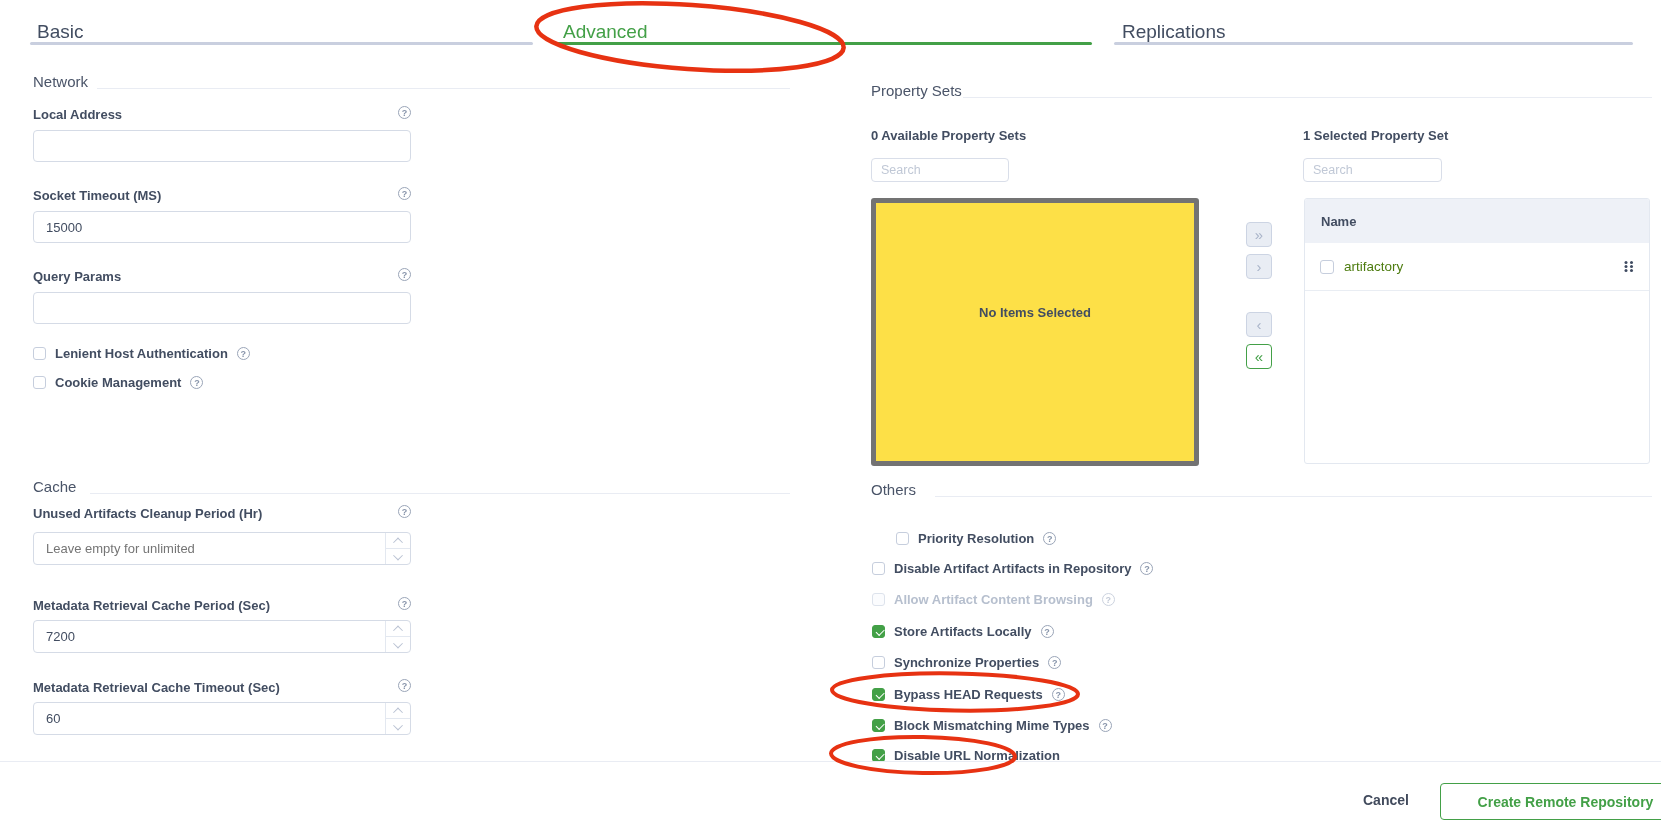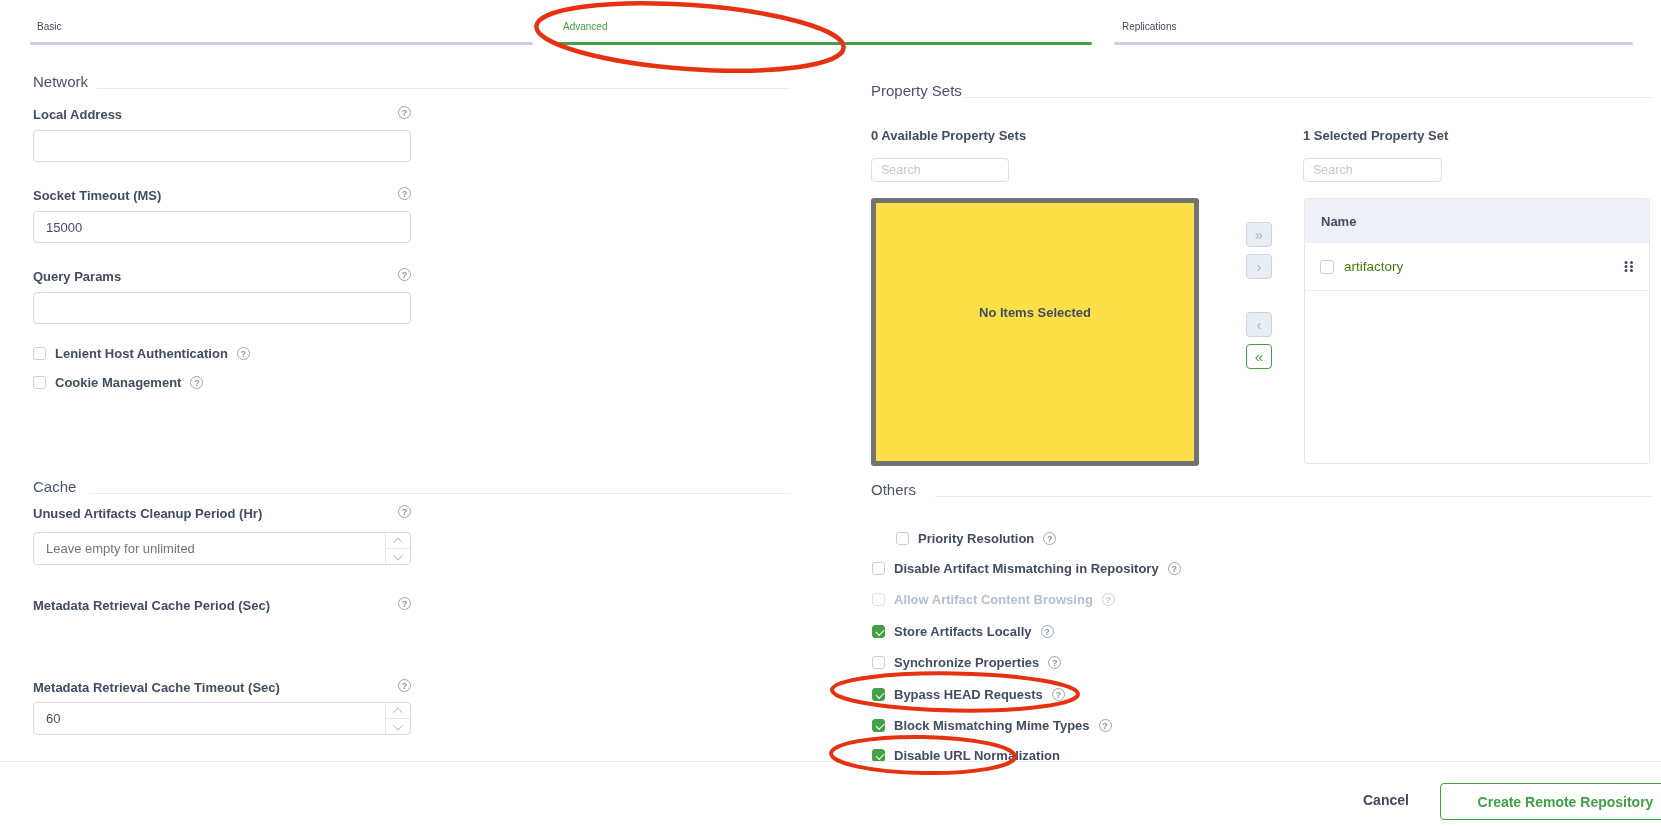--- a/index.html
+++ b/index.html
@@ -1,21 +1,21 @@
 <!DOCTYPE html>
 <html><head>
 <meta charset="utf-8">
 <style>
   * { margin:0; padding:0; box-sizing:border-box; }
   body { background:#fff; font-family:"Liberation Sans","DejaVu Sans",sans-serif; color:#424d61; }
   .page { position:relative; width:1661px; height:827px; background:#fff; overflow:hidden; }
 
   
   .tab { position:absolute; top:0; height:46px; cursor:pointer; }
-  .tab-label { position:absolute; top:21px; font-size:10px; color:#424d61; white-space:nowrap; }
+  .tab-label { position:absolute; top:21px; font-size:19px; color:#424d61; white-space:nowrap; }
   .tab-label.active { color:#43a047; }
   .tab-line { position:absolute; bottom:1px; left:0; right:0; height:3px; background:#c9cfdf; border-radius:2px; }
   .tab-line.active { background:#43a047; }
 
   
   .sec-title { position:absolute; font-size:15px; color:#4a5468; white-space:nowrap; }
   .sec-line { position:absolute; height:1px; background:#e9ecf3; }
 
   
   .fl { position:absolute; font-size:13px; font-weight:600; color:#424d61; white-space:nowrap; }
@@ -134,20 +134,27 @@
   <div class="num-wrap" style="left:33px; top:532px;">
     <input class="num-inp" placeholder="Leave empty for unlimited" style="">
     <div class="spin">
       <span class="spin-btn spin-up"></span>
       <span class="spin-btn spin-down"></span>
     </div>
   </div>
 
   <div class="fl" style="left:33px; top:598px;">Metadata Retrieval Cache Period (Sec)</div>
   <span class="help abs" style="left:398px; top:597px;">?</span>
+  <div class="num-wrap" style="left:33px; top:620px;">
+    <input class="num-inp" value="7200" style="">
+    <div class="spin">
+      <span class="spin-btn spin-up"></span>
+      <span class="spin-btn spin-down"></span>
+    </div>
+  </div>
 
   <div class="fl" style="left:33px; top:680px;">Metadata Retrieval Cache Timeout (Sec)</div>
   <span class="help abs" style="left:398px; top:679px;">?</span>
   <div class="num-wrap" style="left:33px; top:702px;">
     <input class="num-inp" value="60" style="">
     <div class="spin">
       <span class="spin-btn spin-up"></span>
       <span class="spin-btn spin-down"></span>
     </div>
   </div>
@@ -201,21 +208,21 @@
   <div class="sec-title" style="left:871px; top:481px;">Others</div>
   <div class="sec-line" style="left:935px; top:496px; width:717px;"></div>
 
   <div class="cbrow" style="left:872px; top:531px;margin-left:24px;">
     <span class="cb"></span>
     <span class="cb-label">Priority Resolution</span>
     <span class="help">?</span>
   </div>
   <div class="cbrow" style="left:872px; top:561px;">
     <span class="cb"></span>
-    <span class="cb-label">Disable Artifact Mismatching in Repository</span>
+    <span class="cb-label">Disable Artifact Artifacts in Repository</span>
     <span class="help">?</span>
   </div>
   <div class="cbrow" style="left:872px; top:592px;">
     <span class="cb disabled"></span>
     <span class="cb-label dim">Allow Artifact Content Browsing</span>
     <span class="help dim">?</span>
   </div>
   <div class="cbrow" style="left:872px; top:624px;">
     <span class="cb checked"></span>
     <span class="cb-label">Store Artifacts Locally</span>

